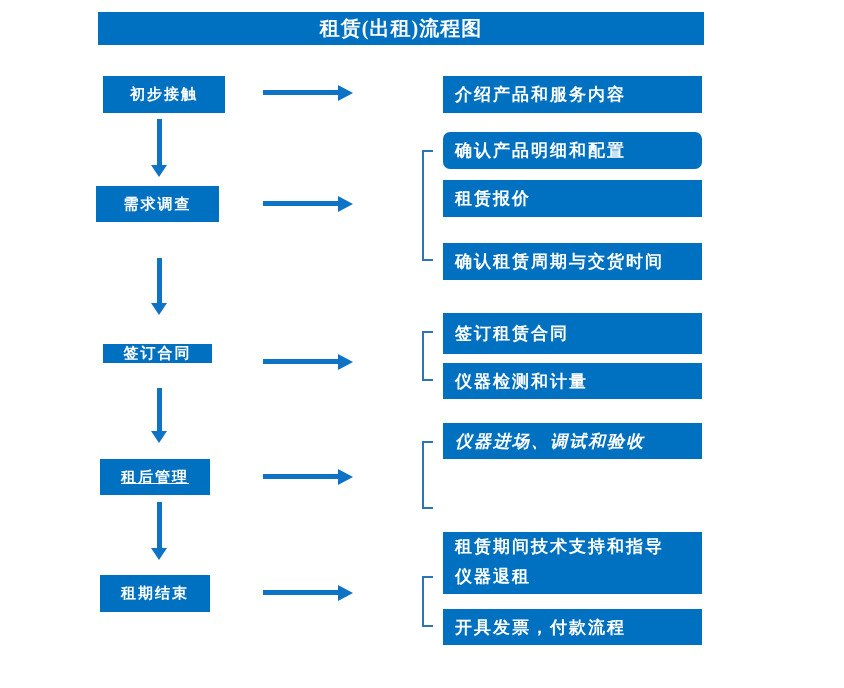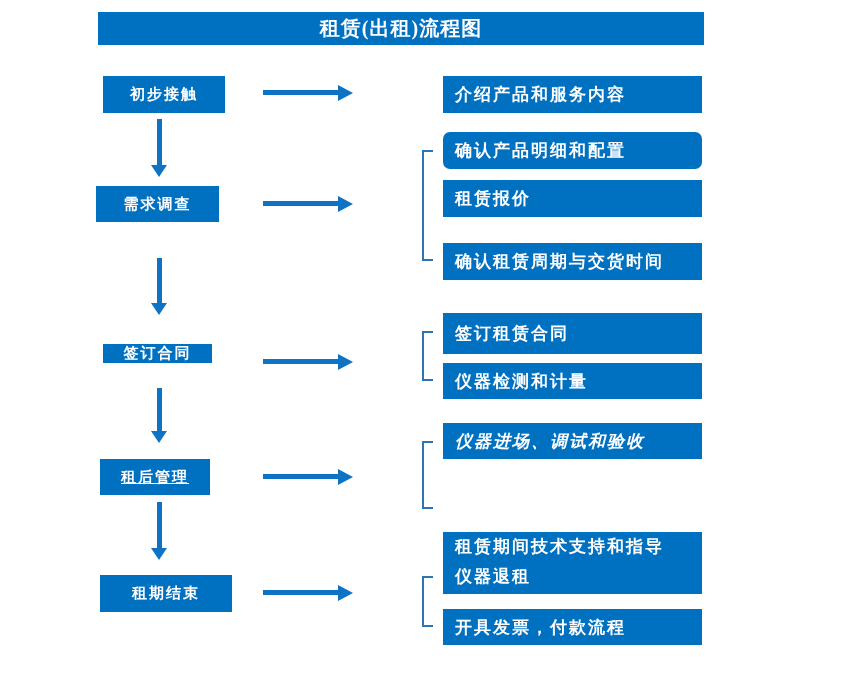--- a/index.html
+++ b/index.html
@@ -59,21 +59,21 @@
 <body>
 
 <div class="canvas">
 
   <div class="title-bar">租赁(出租)流程图</div>
 
   <div class="stage-box" style="left:103px;top:76px;width:122px;height:37px;">初步接触</div>
   <div class="stage-box" style="left:96px;top:186px;width:123px;height:36px;">需求调查</div>
   <div class="stage-box" style="left:103px;top:344px;width:109px;height:19px;">签订合同</div>
   <div class="stage-box" style="left:100px;top:459px;width:110px;height:36px;text-decoration:underline;">租后管理</div>
-  <div class="stage-box" style="left:100px;top:575px;width:132px;height:37px;">租期结束</div>
+  <div class="stage-box" style="left:100px;top:575px;width:110px;height:37px;">租期结束</div>
 
   <div class="v-arrow" style="top:119px;height:58px;">
     <span class="shaft"></span>
     <span class="head"></span>
   </div>
   <div class="v-arrow" style="top:258px;height:57px;">
     <span class="shaft"></span>
     <span class="head"></span>
   </div>
   <div class="v-arrow" style="top:388px;height:55px;">

